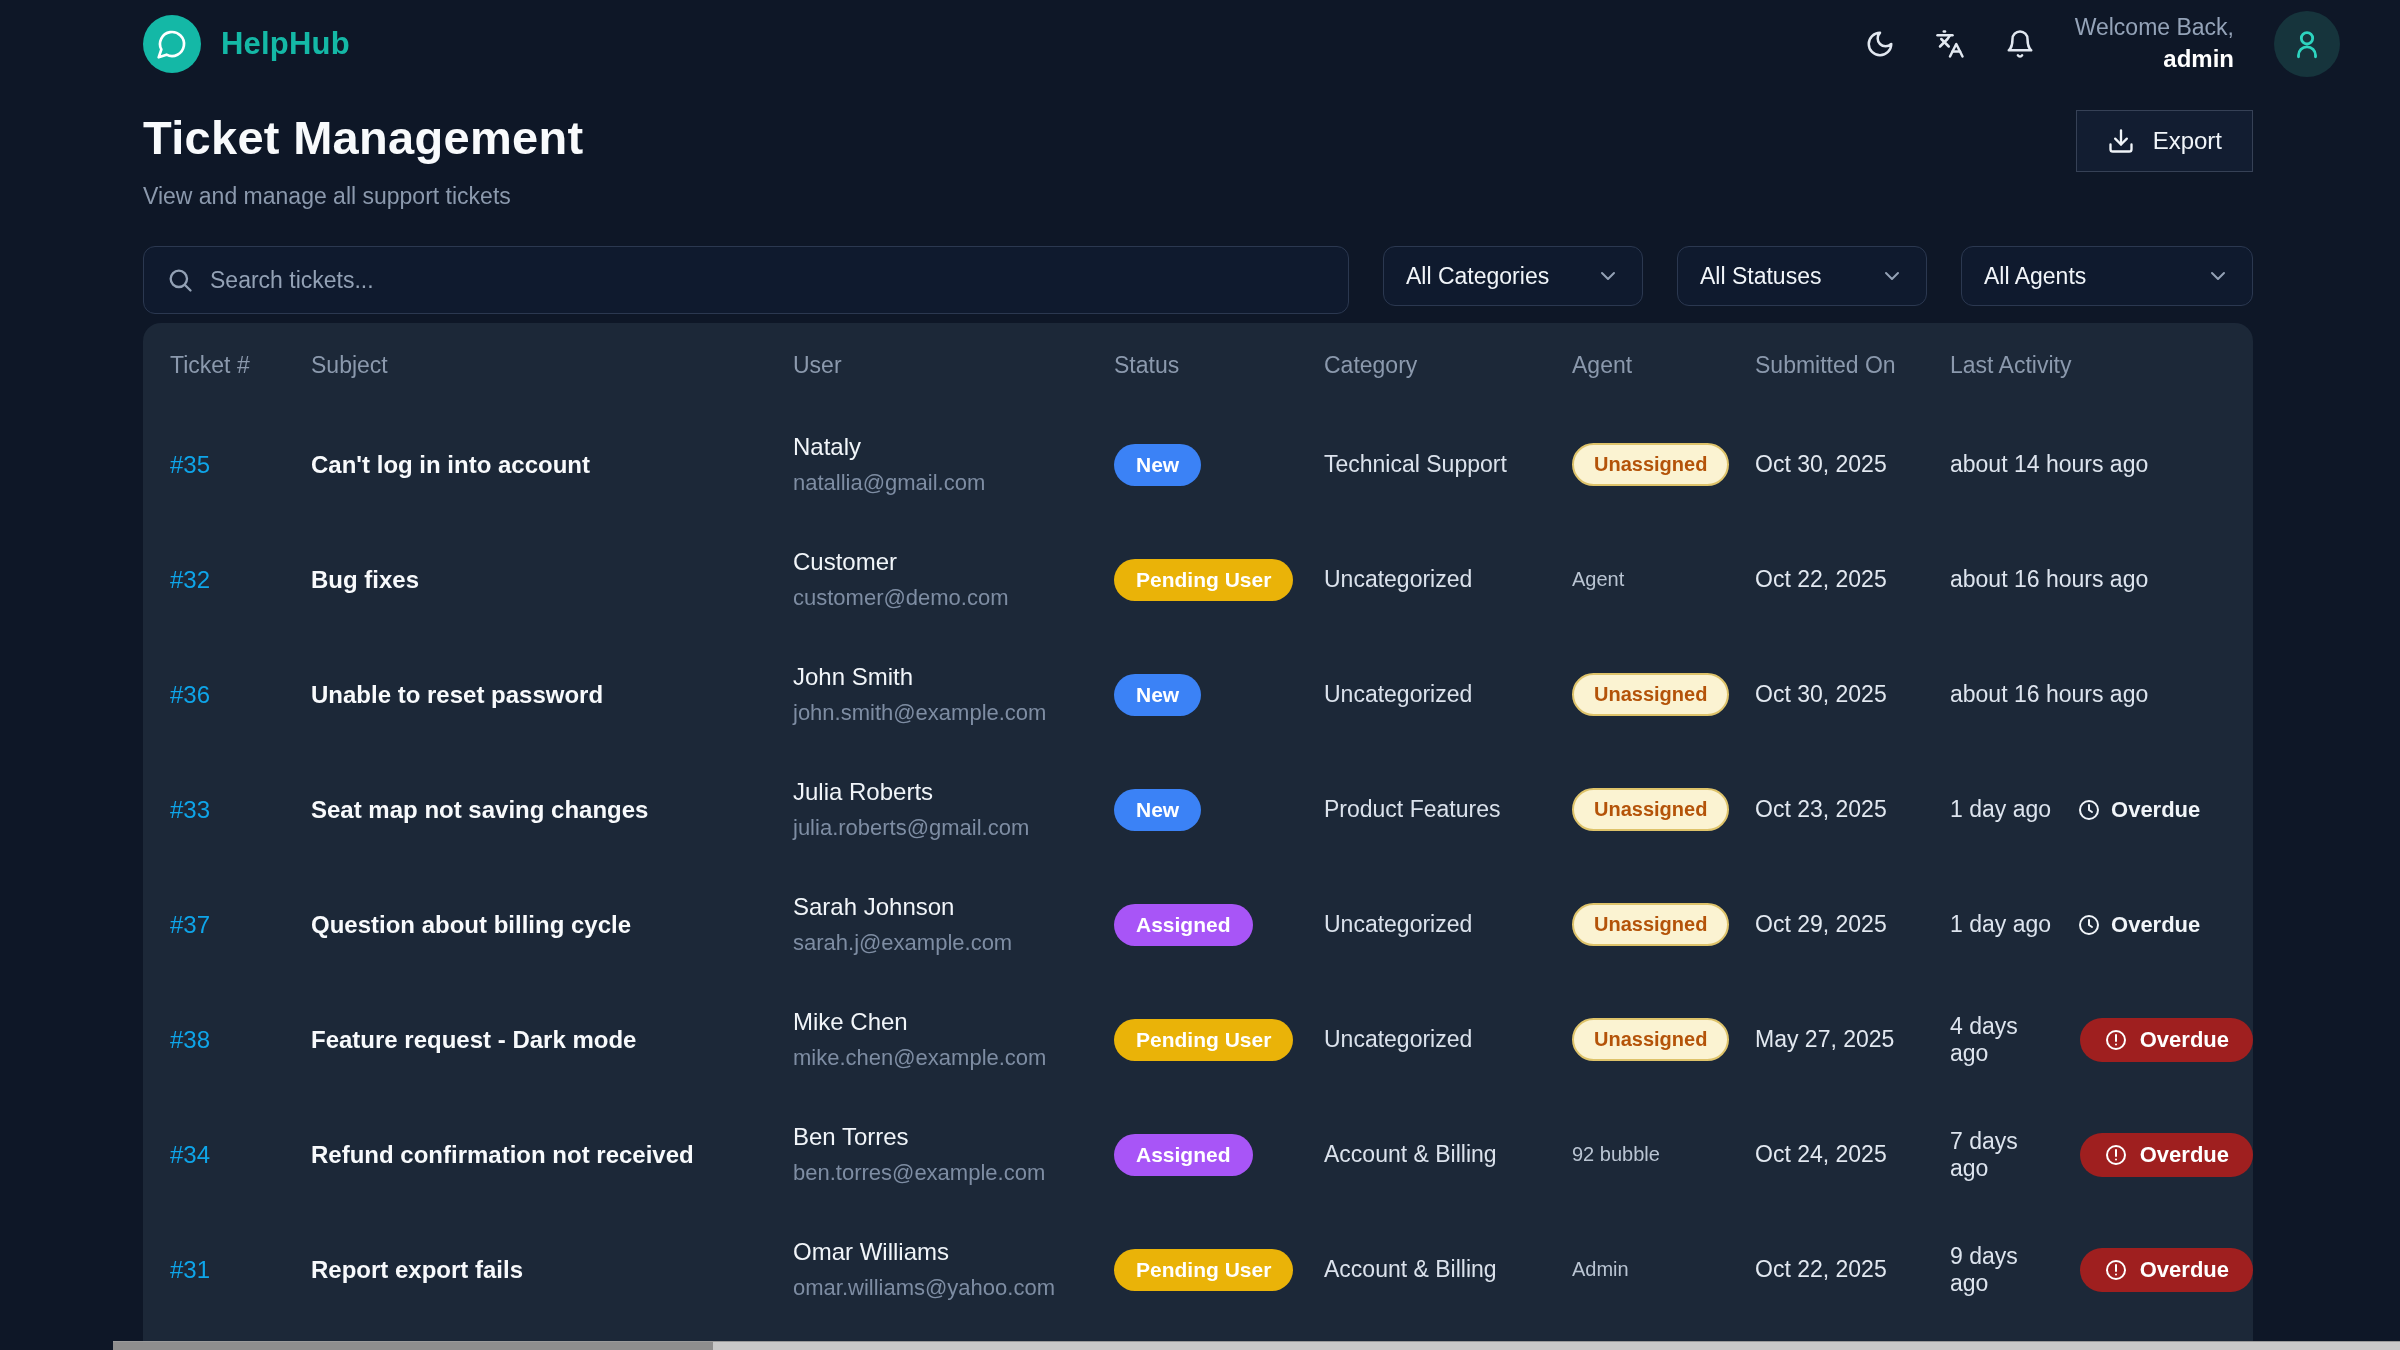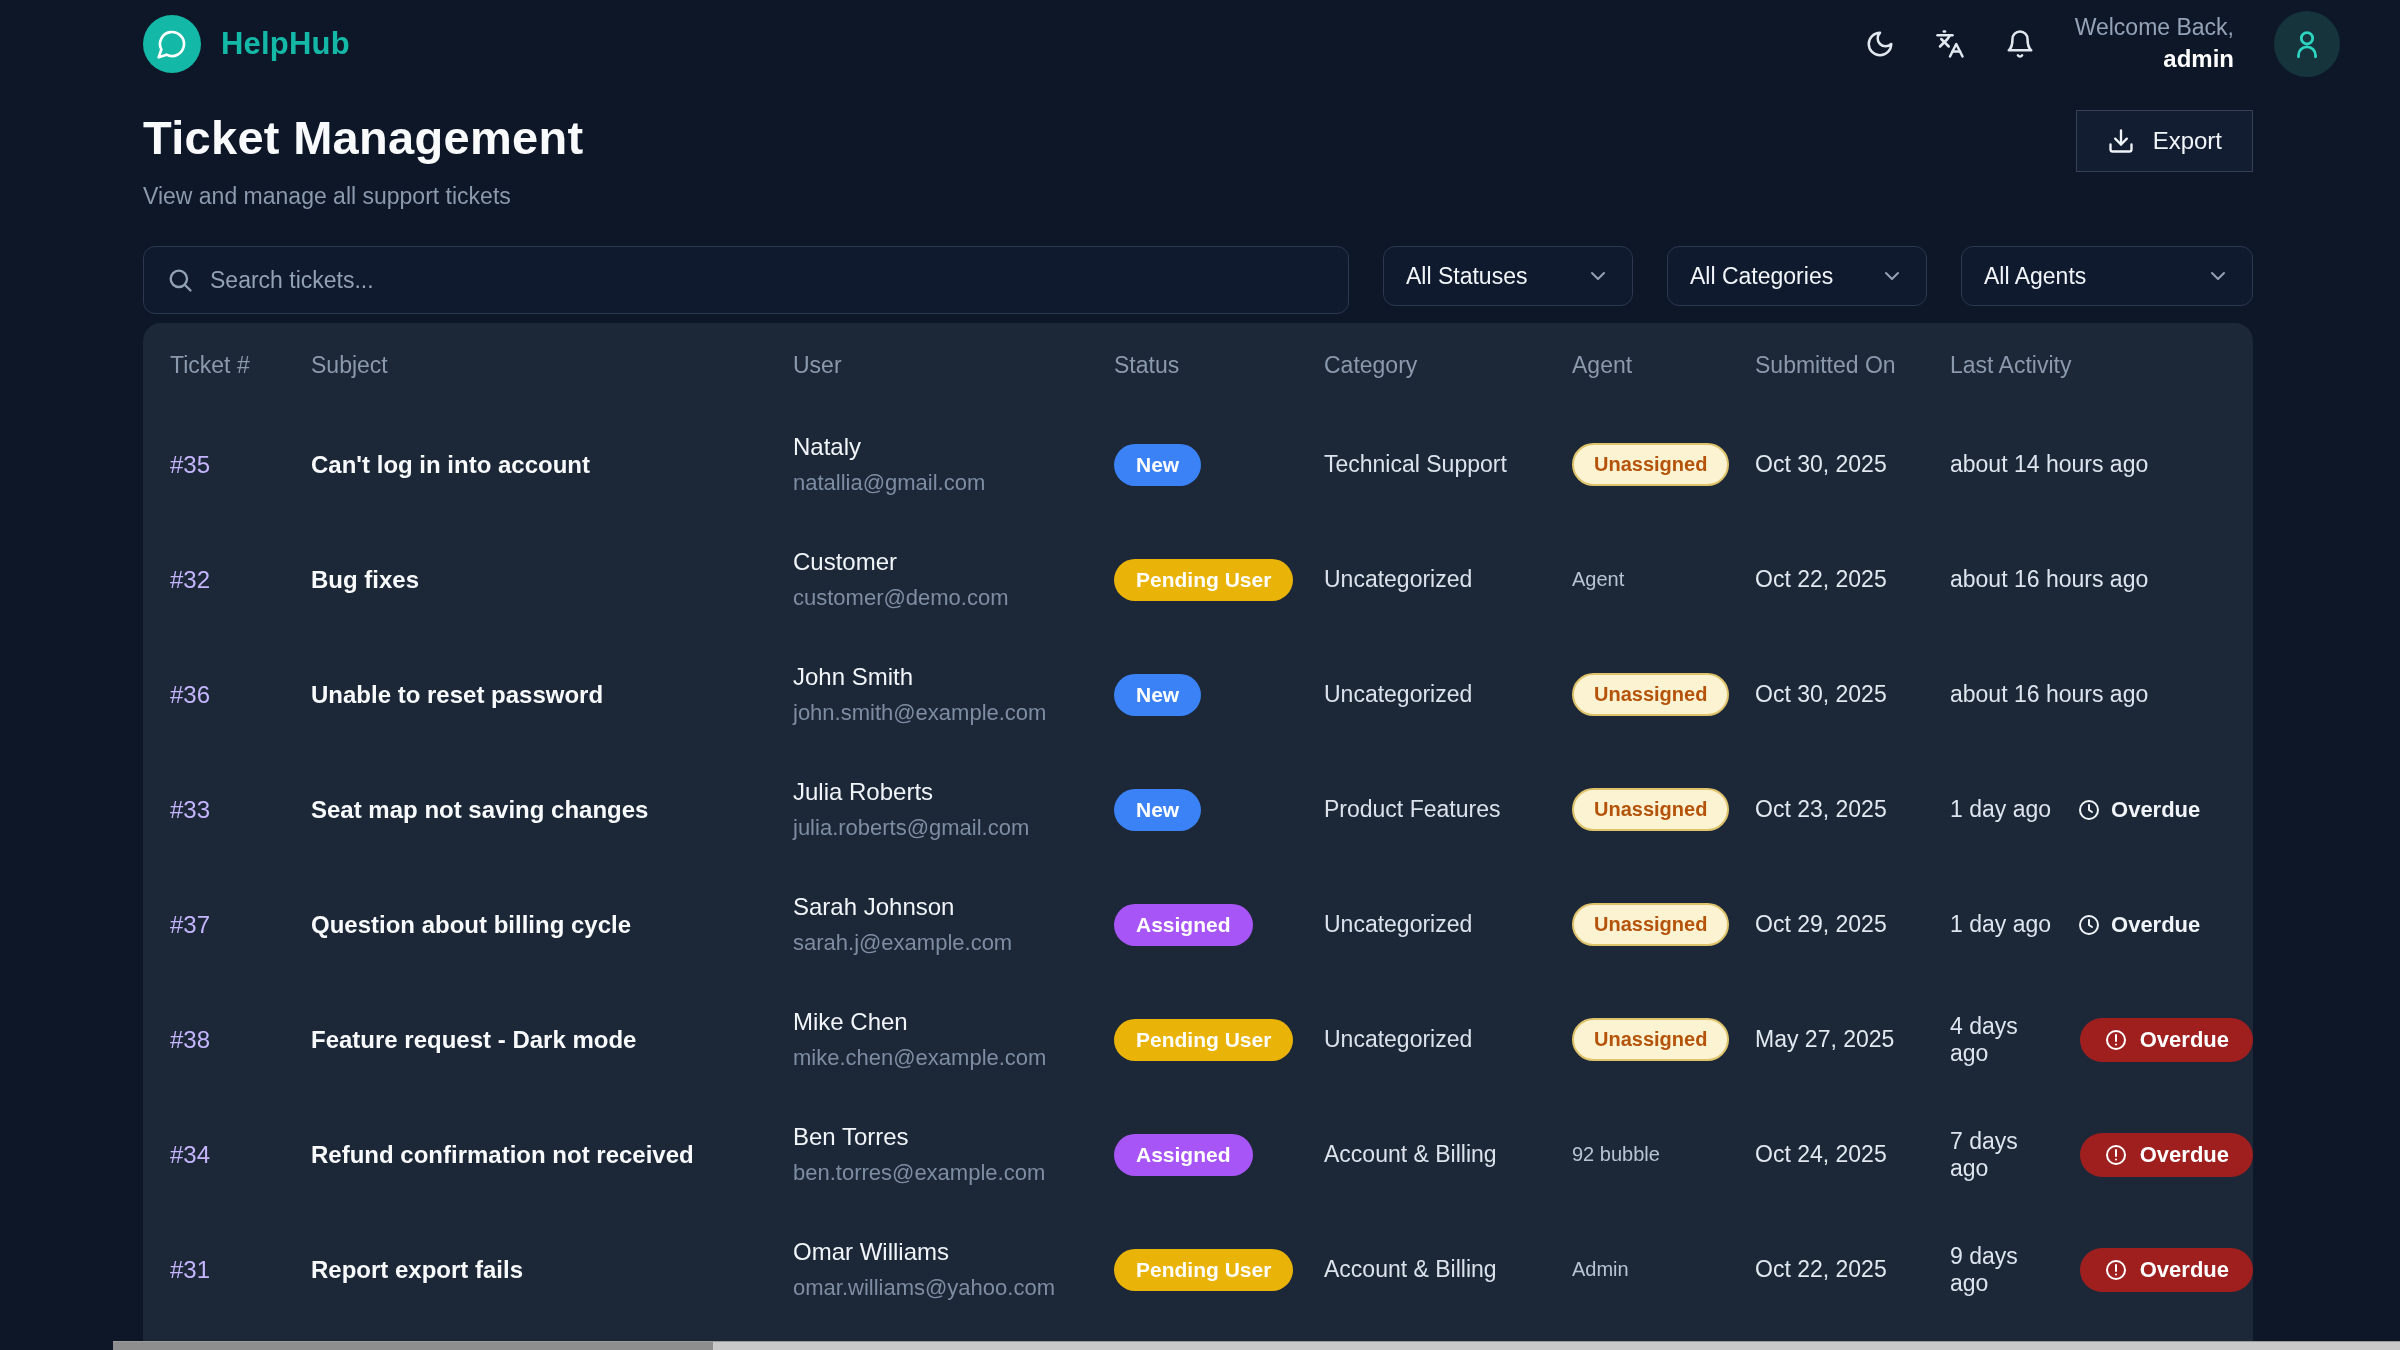--- a/index.html
+++ b/index.html
@@ -82,21 +82,21 @@
     background:#1c2838; border-radius:18px 18px 0 0; overflow:hidden;
   }
   .trow {
     display:grid;
     grid-template-columns:141px 482px 321px 210px 248px 183px 195px 1fr;
     padding-left:27px; align-items:center;
   }
   .thead { height:84px; }
   .th { font-size:23px; color:#8b99ad; }
   .tr { height:115px; }
-  .cell-id { font-size:24px; color:#c4b5fd; }
+  .cell-id { font-size:24px; color:#0ea5e9; }
   .cell-subject { font-size:24px; font-weight:600; color:#f8fafc; padding-right:30px; }
   .cell-user .uname { font-size:24px; color:#f1f5f9; margin-bottom:9px; }
   .cell-user .uemail { font-size:22px; color:#7e8da3; }
   .status-badge {
     display:inline-block; padding:9px 22px; border-radius:999px;
     font-size:21px; font-weight:bold; color:#ffffff;
   }
   .cell-category { font-size:23px; color:#dbe2ec; }
   .unassigned-badge {
     display:inline-block; padding:8px 20px; border-radius:999px;
@@ -193,30 +193,30 @@
 <div class="filters">
   <div class="search-box">
     <span>
       <svg width="28" height="28" viewBox="0 0 24 24" fill="none" stroke="#93a1b5" stroke-width="2" stroke-linecap="round" stroke-linejoin="round">
           <circle cx="11" cy="11" r="7"></circle>
           <line x1="21" y1="21" x2="16.5" y2="16.5"></line>
         </svg>
     </span>
     <input type="text" placeholder="Search tickets..." style="">
   </div>
+  <div class="select w2">
+    <span>All Categories</span>
+    <span>
+      <svg width="24" height="24" viewBox="0 0 24 24" fill="none" stroke="#93a1b5" stroke-width="2" stroke-linecap="round" stroke-linejoin="round">
+          <polyline points="6 9 12 15 18 9"></polyline>
+        </svg>
+    </span>
+  </div>
   <div class="select w1">
     <span>All Statuses</span>
-    <span>
-      <svg width="24" height="24" viewBox="0 0 24 24" fill="none" stroke="#93a1b5" stroke-width="2" stroke-linecap="round" stroke-linejoin="round">
-          <polyline points="6 9 12 15 18 9"></polyline>
-        </svg>
-    </span>
-  </div>
-  <div class="select w2">
-    <span>All Categories</span>
     <span>
       <svg width="24" height="24" viewBox="0 0 24 24" fill="none" stroke="#93a1b5" stroke-width="2" stroke-linecap="round" stroke-linejoin="round">
           <polyline points="6 9 12 15 18 9"></polyline>
         </svg>
     </span>
   </div>
   <div class="select w3">
     <span>All Agents</span>
     <span>
       <svg width="24" height="24" viewBox="0 0 24 24" fill="none" stroke="#93a1b5" stroke-width="2" stroke-linecap="round" stroke-linejoin="round">

